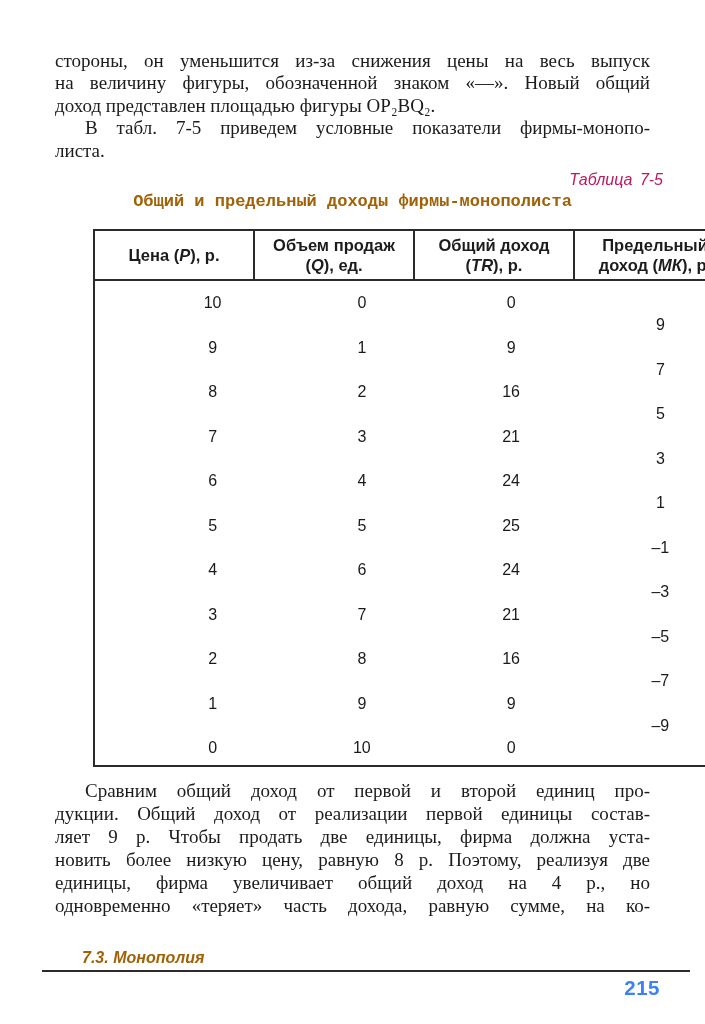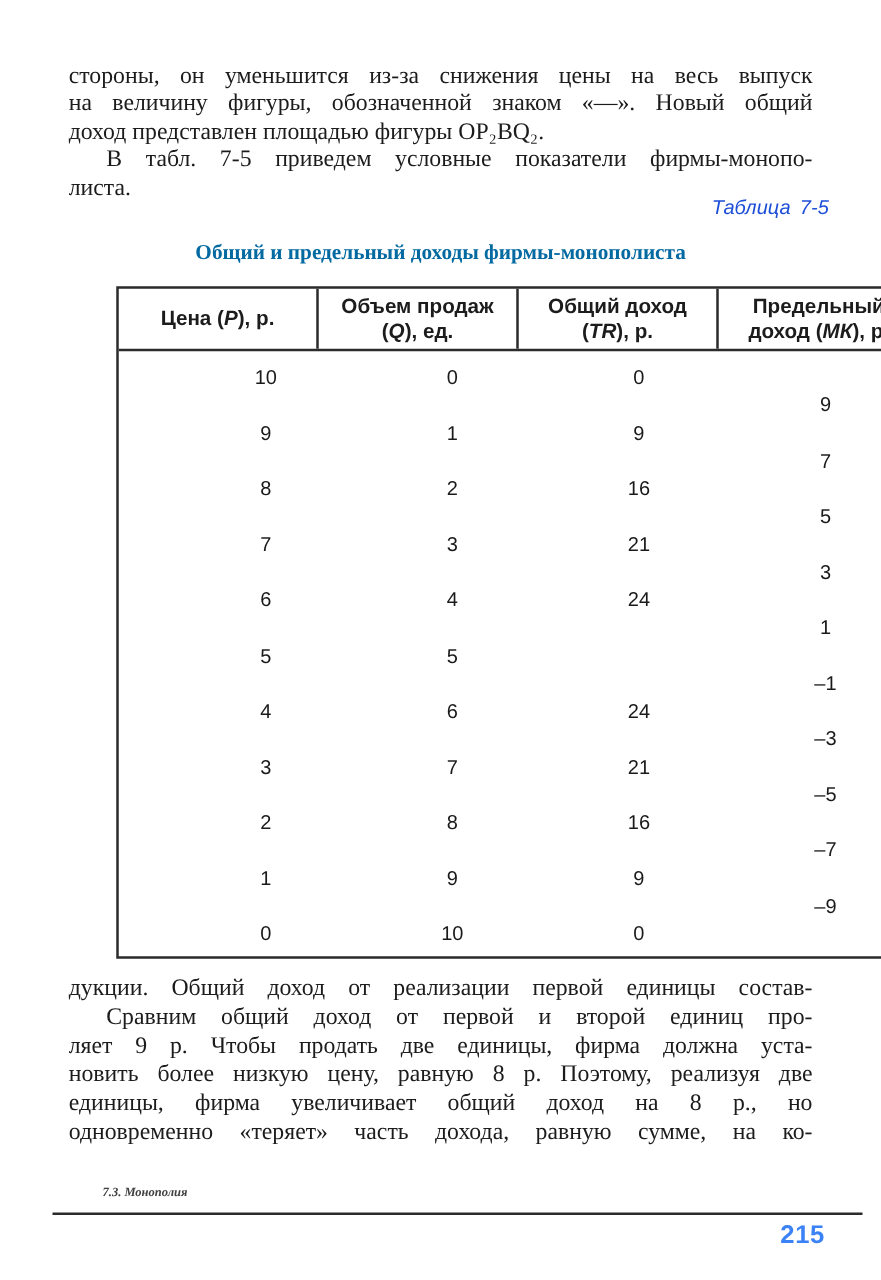--- a/index.html
+++ b/index.html
@@ -27,38 +27,38 @@
     text-align: justify;
     text-align-last: justify;
     white-space: nowrap;
   }
   .pline.last { text-align-last: left; }
   .pline.indent { text-indent: 30px; }
 
   
   .tcaption {
     position: absolute;
-    top: 158px;
+    top: 171px;
     right: 42px;
     font-family: "Liberation Sans", sans-serif;
     font-style: italic;
     font-size: 16px;
     word-spacing: 3px;
-    color: #1d4ed8;
+    color: #be185d;
   }
   .ttitle {
     position: absolute;
     top: 192px;
     left: 55px;
     width: 595px;
     text-align: center;
-    font-family: Liberation Serif, serif;
+    font-family: Liberation Mono, monospace;
     font-weight: bold;
     font-size: 17px;
-    color: #0369a1;
+    color: #a16207;
   }
 
   
   .dtable {
     position: absolute;
     left: 55px;
     top: 229px;
     width: 644px;
     height: 538px;
     border: 2px solid #2b2b2b;
@@ -99,25 +99,25 @@
     font-size: 16px;
     line-height: 22.25px;
     color: #1a1a1a;
   }
 
   
   .footer-label {
     position: absolute;
     left: 82px;
     top: 949px;
-    font-family: Liberation Serif, serif;
+    font-family: Liberation Sans, sans-serif;
     font-style: italic;
     font-weight: bold;
-    font-size: 10px;
-    color: #404040;
+    font-size: 16px;
+    color: #a16207;
   }
   .footer-rule {
     position: absolute;
     left: 42px;
     top: 970px;
     width: 648px;
     height: 2px;
     background: #2b2b2b;
   }
   .page-number {
@@ -223,20 +223,21 @@
         </div>
         <div class="bline">
           <div class="bcell"></div>
           <div class="bcell"></div>
           <div class="bcell"></div>
           <div class="bcell">1</div>
         </div>
         <div class="bline">
           <div class="bcell">5</div>
           <div class="bcell">5</div>
+          <div class="bcell">25</div>
           <div class="bcell"></div>
         </div>
         <div class="bline">
           <div class="bcell"></div>
           <div class="bcell"></div>
           <div class="bcell"></div>
           <div class="bcell">–1</div>
         </div>
         <div class="bline">
           <div class="bcell">4</div>
@@ -290,25 +291,25 @@
           <div class="bcell">0</div>
           <div class="bcell">10</div>
           <div class="bcell">0</div>
           <div class="bcell"></div>
         </div>
       </div>
   </div>
 
   <div class="textblock discussion">
       <div>
+        <div class="pline indent">Сравним общий доход от первой и второй единиц про-</div>
         <div class="pline">дукции. Общий доход от реализации первой единицы состав-</div>
-        <div class="pline indent">Сравним общий доход от первой и второй единиц про-</div>
         <div class="pline">ляет 9 р. Чтобы продать две единицы, фирма должна уста-</div>
         <div class="pline">новить более низкую цену, равную 8 р. Поэтому, реализуя две</div>
-        <div class="pline">единицы, фирма увеличивает общий доход на 8 р., но</div>
+        <div class="pline">единицы, фирма увеличивает общий доход на 4 р., но</div>
         <div class="pline">одновременно «теряет» часть дохода, равную сумме, на ко-</div>
       </div>
     </div>
 
   <div class="footer-label">7.3. Монополия</div>
   <div class="footer-rule"></div>
   <div class="page-number">215</div>
 
 </div>
 

